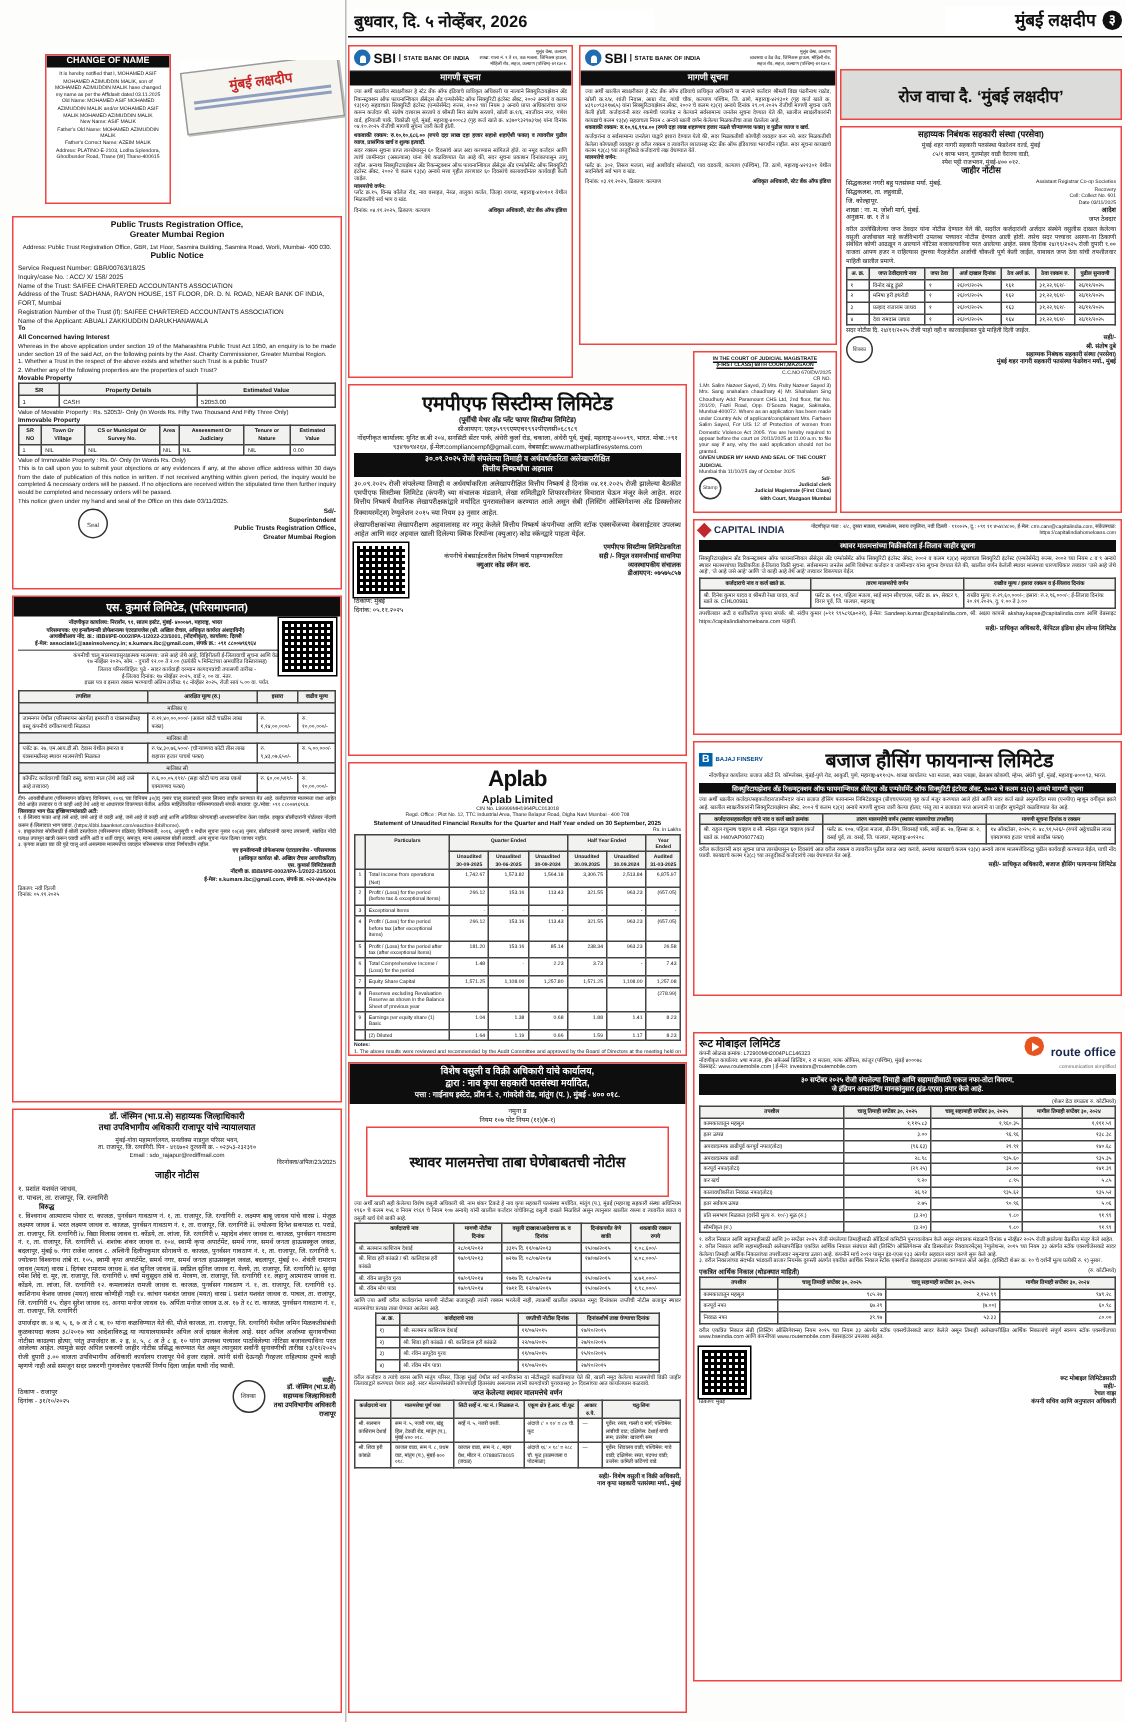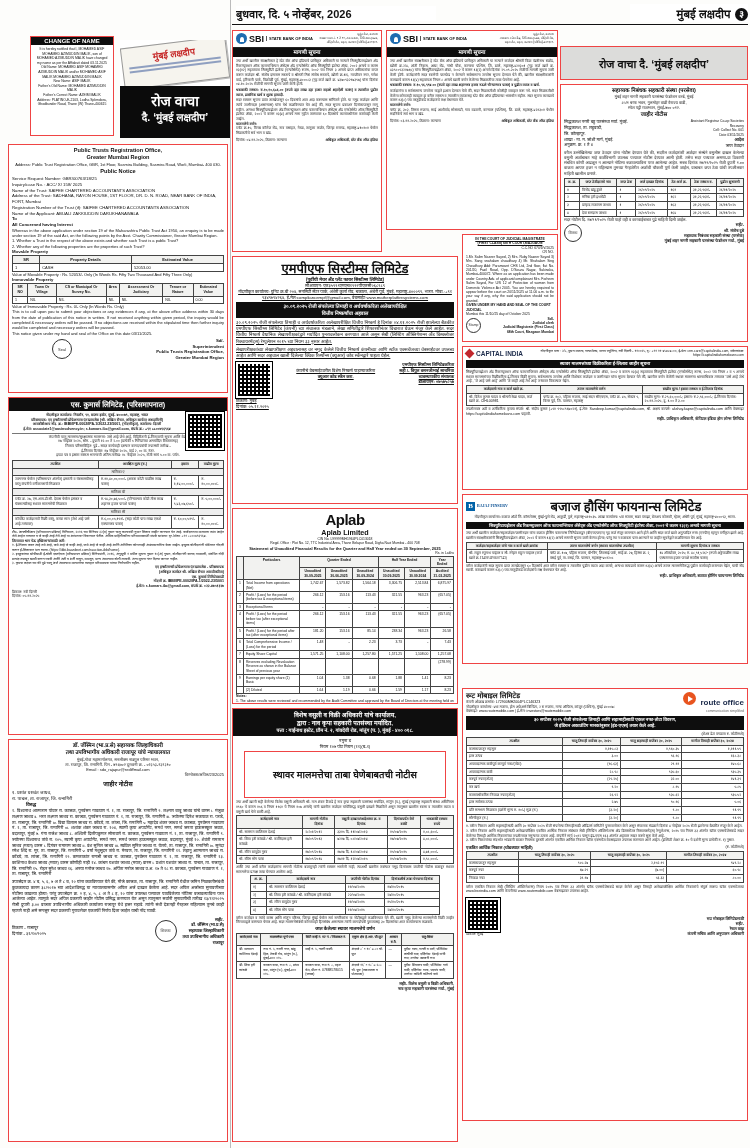--- a/index.html
+++ b/index.html
@@ -64,24 +64,20 @@
         <div class="coname-line">Address: PLATINO-E-2103, Lodha Splendora, Ghodbunder Road, Thane (W) Thane-400615</div>
       </div>
   </div>
 
   <div class="sec" style="left:120px;top:40px;width:110px;height:98px;">
     <div class="news-roll">
       <div class="nr-title">मुंबई लक्षदीप</div>
       <div class="nr-line"></div>
       <div class="nr-line"></div>
     </div>
-    <div style="position:absolute;left:0;bottom:0;width:110px;height:52px;background:#0b0b0b;color:#fff;text-align:center;">
-      <div class="b" style="font-size:14px;margin-top:5px;">रोज वाचा</div>
-      <div class="b" style="font-size:10.5px;">दै. ‘मुंबई लक्षदीप’</div>
-    </div>
   </div>
 
   <div class="sec box pad" style="left:8px;top:144px;width:220px;height:249px;">
     <div class="c b f55">Public Trusts Registration Office,</div>
     <div class="c b f55">Greater Mumbai Region</div>
     <div class="c f4">Address: Public Trust Registration Office, GBR, 1st Floor, Sasmira Building, Sasmira Road, Worli, Mumbai- 400 030.</div>
     <div class="c b f55" style="margin:1px 0;">Public Notice</div>
     <div class="f42">
         <div class="trust-detail">Service Request Number: GBR/00763/18/25</div>
         <div class="trust-detail">Inquiry/case No. : ACC/ X/ 158/ 2025</div>
@@ -305,21 +301,21 @@
       <div class="f35 j" style="margin-top:1px;">कर्जदारांना व सर्वसामान्य जनतेला याद्वारे इशारा देण्यात येतो की, सदर मिळकतीशी कोणीही व्यवहार करू नये. सदर मिळकतीशी केलेला कोणताही व्यवहार हा वरील रक्कम व त्यावरील व्याजासह स्टेट बँक ऑफ इंडियाच्या भाराधीन राहील. सदर सूचना कायद्याचे कलम १३(८) च्या तरतुदीकडे कर्जदाराचे लक्ष वेधण्यात येते.</div>
       <div class="f35 b">मालमत्तेचे वर्णन:</div>
       <div class="f35 j">फ्लॅट क्र. ३०२, तिसरा मजला, साई आशीर्वाद सोसायटी, गाव वडवली, कल्याण (पश्चिम), जि. ठाणे, महाराष्ट्र-४२१३०१ येथील सदनिकेचे सर्व भाग व खंड.</div>
       <div class="row f35" style="margin-top:2px;">
         <div class="grow">दिनांक: ०३.११.२०२५, ठिकाण: कल्याण</div>
         <div class="b r">अधिकृत अधिकारी, स्टेट बँक ऑफ इंडिया</div>
       </div>
     </div>
   </div>
 
-  <div class="sec box pad" style="left:232px;top:256px;width:226px;height:248px;text-decoration:underline;">
+  <div class="sec box pad" style="left:232px;top:256px;width:226px;height:248px;">
     <div class="c b" style="font-size:13px;">एमपीएफ सिस्टीम्स लिमिटेड</div>
     <div class="c b f45">(पूर्वीची मेथर अँड प्लॅट फायर सिस्टीम्स लिमिटेड)</div>
     <div class="c f42">सीआयएन: एल३५९९९एमएच१९९२पीएलसी०६८९८९</div>
     <div class="c f42">नोंदणीकृत कार्यालय: युनिट क्र.बी २०४, सनसिटी सेंटर पार्क, अंधेरी कुर्ला रोड, चकाला, अंधेरी पूर्व, मुंबई, महाराष्ट्र-४०००९९, भारत. मोबा.:+९१ ९३४९७९४२६४, ई-मेल:compliancempf@gmail.com, वेबसाईट:www.matherplatfiresystems.com</div>
     <div class="blackbar f5" style="margin:2px 0;padding:1px 0;">
       <div>३०.०९.२०२५ रोजी संपलेल्या तिमाही व अर्धवर्षाकरिता अलेखापरीक्षित</div>
       <div>वित्तीय निष्कर्षांचा अहवाल</div>
     </div>
     <div class="f45 j">३०.०९.२०२५ रोजी संपलेल्या तिमाही व अर्धवर्षाकरिता अलेखापरीक्षित वित्तीय निष्कर्ष हे दिनांक ०४.११.२०२५ रोजी झालेल्या बैठकीत एमपीएफ सिस्टीम्स लिमिटेड (कंपनी) च्या संचालक मंडळाने, लेखा समितीद्वारे शिफारशीनंतर विचारात घेऊन मंजूर केले आहेत. सदर वित्तीय निष्कर्ष वैधानिक लेखापरीक्षकांद्वारे मर्यादित पुनरावलोकन करण्यात आले असून सेबी (लिस्टिंग ऑब्लिगेशन्स अँड डिस्क्लोजर रिक्वायरमेंट्स) रेग्युलेशन २०१५ च्या नियम ३३ नुसार आहेत.</div>
     <div class="f45 j" style="margin-top:2px;">लेखापरीक्षकांच्या लेखापरीक्षण अहवालासह वर नमूद केलेले वित्तीय निष्कर्ष कंपनीच्या आणि स्टॉक एक्सचेंजच्या वेबसाईटवर उपलब्ध आहेत आणि सदर अहवाल खाली दिलेल्या क्विक रिस्पॉन्स (क्युआर) कोड स्कॅनद्वारे पाहता येईल.</div>
@@ -475,21 +471,21 @@
             <td>श्री. दिनेश कुमार यादव व श्रीमती रेखा यादव, कर्ज खाते क्र. CIHL00981</td>
             <td>फ्लॅट क्र. १०२, पहिला मजला, साई सदन सीएचएस, प्लॉट क्र. ४५, सेक्टर ९, विरार पूर्व, जि. पालघर, महाराष्ट्र</td>
             <td>राखीव मूल्य: रु.२९,६०,०००/-; इसारा: रु.२,९६,०००/-; ई-लिलाव दिनांक: २०.११.२०२५, दु. १.०० ते ३.००</td>
           </tr>
         </tbody>
     </table>
     <div class="f35 j" style="margin-top:1px;">तपशीलवार अटी व शर्तींकरिता कृपया संपर्क: श्री. संदीप कुमार (+९१ ९९५८९६७०२१), ई-मेल: Sandeep.kumar@capitalindia.com, श्री. अक्षय कापसे: akshay.kapse@capitalindia.com आणि वेबसाइट https://capitalindiahomeloans.com पाहावी.</div>
     <div class="sigblock f4">सही/- प्राधिकृत अधिकारी, कॅपिटल इंडिया होम लोन्स लिमिटेड</div>
   </div>
 
-  <div class="sec box pad" style="left:462px;top:494px;width:286px;height:170px;font-family:Liberation Serif, serif;">
+  <div class="sec box pad" style="left:462px;top:494px;width:286px;height:170px;">
     <div class="row" style="align-items:center;">
       <span class="bj-mark">B</span>
       <span class="b f4" style="color:#004a8f;margin-left:2px;">BAJAJ FINSERV</span>
       <div class="grow c b" style="font-size:13px;">बजाज हौसिंग फायनान्स लिमिटेड</div>
     </div>
     <div class="c f35">नोंदणीकृत कार्यालय: बजाज ऑटो लि. कॉम्प्लेक्स, मुंबई-पुणे रोड, आकुर्डी, पुणे, महाराष्ट्र-४११०३५. शाखा कार्यालय: ५वा मजला, सक्रा प्लाझा, बेलअप कोकणी, म्हेप्स, अंधेरी पूर्व, मुंबई, महाराष्ट्र-४०००९३, भारत.</div>
     <div class="blackbar f42" style="margin:2px 0;padding:1px 2px;">सिक्युरिटायझेशन अँड रिकन्स्ट्रक्शन ऑफ फायनान्शियल ॲसेट्स अँड एन्फोर्समेंट ऑफ सिक्युरिटी इंटरेस्ट ॲक्ट, २००२ चे कलम १३(२) अन्वये मागणी सूचना</div>
     <div class="f35 j">ज्या अर्थी खालील कर्जदार/सहकर्जदार/जामीनदार यांना बजाज हौसिंग फायनान्स लिमिटेडकडून (बीएचएफएल) गृह कर्ज मंजूर करण्यात आले होते आणि सदर कर्ज खाते अनुत्पादित मत्ता (एनपीए) म्हणून वर्गीकृत झाले आहे. खालील स्वाक्षरीकारांनी सिक्युरिटायझेशन ॲक्ट, २००२ चे कलम १३(२) अन्वये मागणी सूचना जारी केल्या होत्या; परंतु त्या न बजावता परत आल्याने या जाहीर सूचनेद्वारे कळविण्यात येत आहे.</div>
     <table class="nt f35" style="margin-top:1px;">
       <thead>

